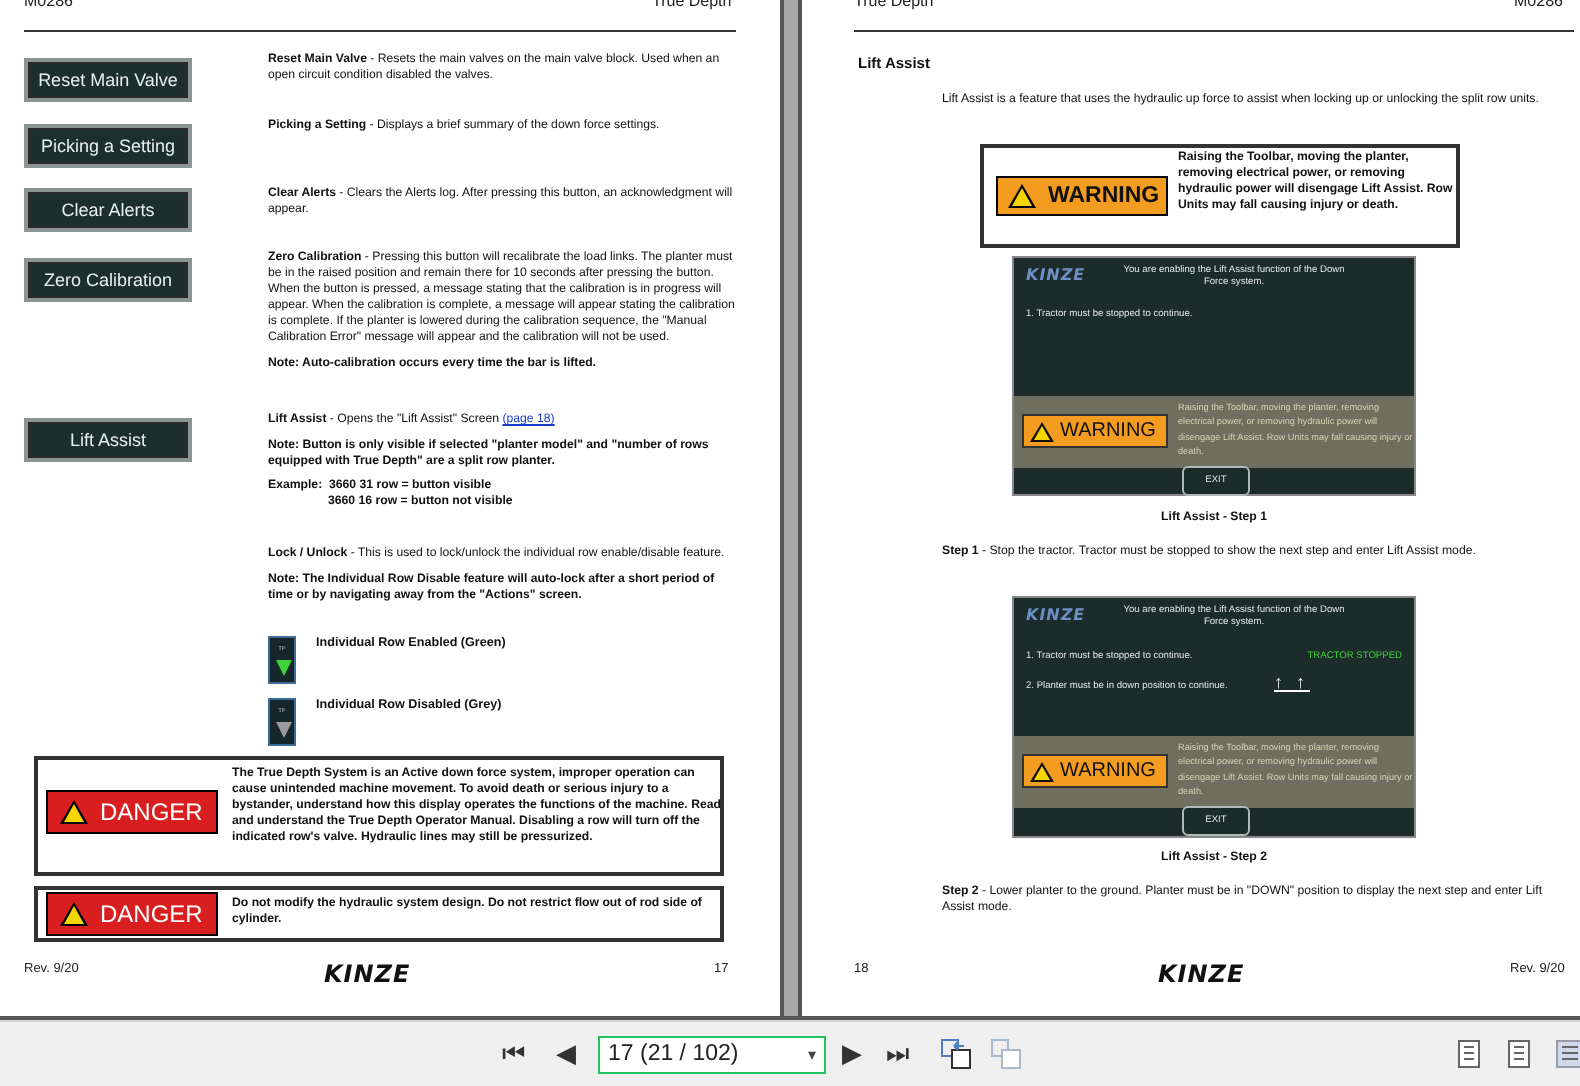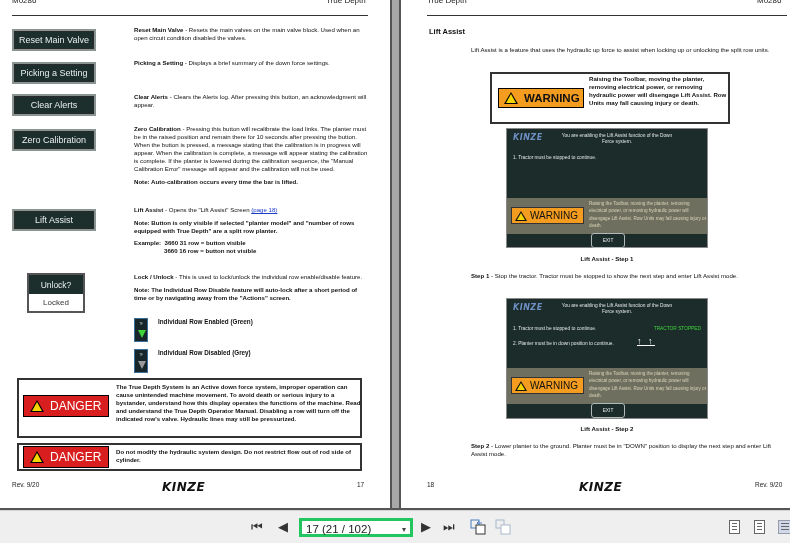--- a/index.html
+++ b/index.html
@@ -54,21 +54,21 @@
   .screen .s-wbadge { position: absolute; left: 4px; top: 9px; width: 73px; height: 17px; background: #f39c1f; border: 1px solid #333; display: flex; align-items: center; padding-left: 3px; font-size: 10px; color: #111; }
   .screen .s-wbadge .tri { width: 0; height: 0; border-left: 6px solid transparent; border-right: 6px solid transparent; border-bottom: 10px solid #111; position: relative; margin-right: 3px; }
   .screen .s-wbadge .tri::after { content: ""; position: absolute; left: -4px; top: 2px; border-left: 4px solid transparent; border-right: 4px solid transparent; border-bottom: 7px solid #f5d400; }
   .screen .s-wtext { position: absolute; left: 82px; top: 2px; width: 118px; font-size: 4.6px; line-height: 7.4px; color: #d8d3b4; }
   .screen .s-exit { position: absolute; left: 84px; width: 34px; height: 15px; border: 1px solid #b0b8b8; border-radius: 3px; color: #e2e6e6; font-size: 4.8px; display: flex; align-items: center; justify-content: center; }
   .caption { position: absolute; left: 105px; width: 202px; text-align: center; font-size: 6.1px; font-weight: bold; color: #111; }
 
   
   .toolbar { position: absolute; left: 0; top: 510px; width: 790px; height: 33px; background: #efefef; border-top: 1px solid #d4d4d4; }
   .tb-icon { position: absolute; top: 9px; color: #333; font-size: 13px; line-height: 14px; cursor: pointer; }
-  .page-select { position: absolute; left: 299px; top: 7px; width: 114px; height: 19px; background: #fff; border: 3px solid #22c55e; font-size: 11.5px; color: #222; padding-left: 4px; line-height: 17px; }
+  .page-select { position: absolute; left: 299px; top: 7px; width: 114px; height: 19px; background: #fff; border: 1px solid #22c55e; font-size: 11.5px; color: #222; padding-left: 4px; line-height: 17px; }
   .page-select .caret { position: absolute; right: 4px; top: 0; font-size: 8px; color: #444; }
   .view-icon { position: absolute; top: 9px; width: 11px; height: 14px; border: 1px solid #666; background: #fff; }
   .view-icon i { display: block; height: 1px; background: #666; margin: 2px 2px 0; }
   .view-active { background: #cfd9ea; border-color: #99a; }
 </style>
 </head>
 <body>
 
 <div class="viewer">
 
@@ -99,24 +99,20 @@
     <div class="desc" style="top:206px;">
       <p><b>Lift Assist</b><span> - Opens the "Lift Assist" Screen </span><a>(page 18)</a></p>
       <p><b>Note: Button is only visible if selected "planter model" and "number of rows equipped with True Depth" are a split row planter.</b></p>
       <p style="font-weight:bold;"><span>Example:</span>&nbsp;&nbsp;<span>3660 31 row = button visible</span><br><span style="display:inline-block;width:30px;"></span><span>3660 16 row = button  not visible</span></p>
     </div>
     <div class="desc" style="top:273px;">
       <p><b>Lock / Unlock</b><span> - This is used to lock/unlock the individual row enable/disable feature.</span></p>
       <p><b>Note: The Individual Row Disable feature will auto-lock after a short period of time or by navigating away from the "Actions" screen.</b></p>
     </div>
 
-    <div class="lockbox">
-      <div class="unlock">Unlock?</div>
-      <div class="locked">Locked</div>
-    </div>
 
     <div class="row-icon" style="top:318px;">
       <div class="lbl">TF</div>
       <div class="tip" style="border-top:8px solid #3fd33a;"></div>
     </div>
     <div class="row-label" style="top:318px;">Individual Row Enabled (Green)</div>
     <div class="row-icon" style="top:349px;">
       <div class="lbl">TF</div>
       <div class="tip" style="border-top:8px solid #9a9a9a;"></div>
     </div>

